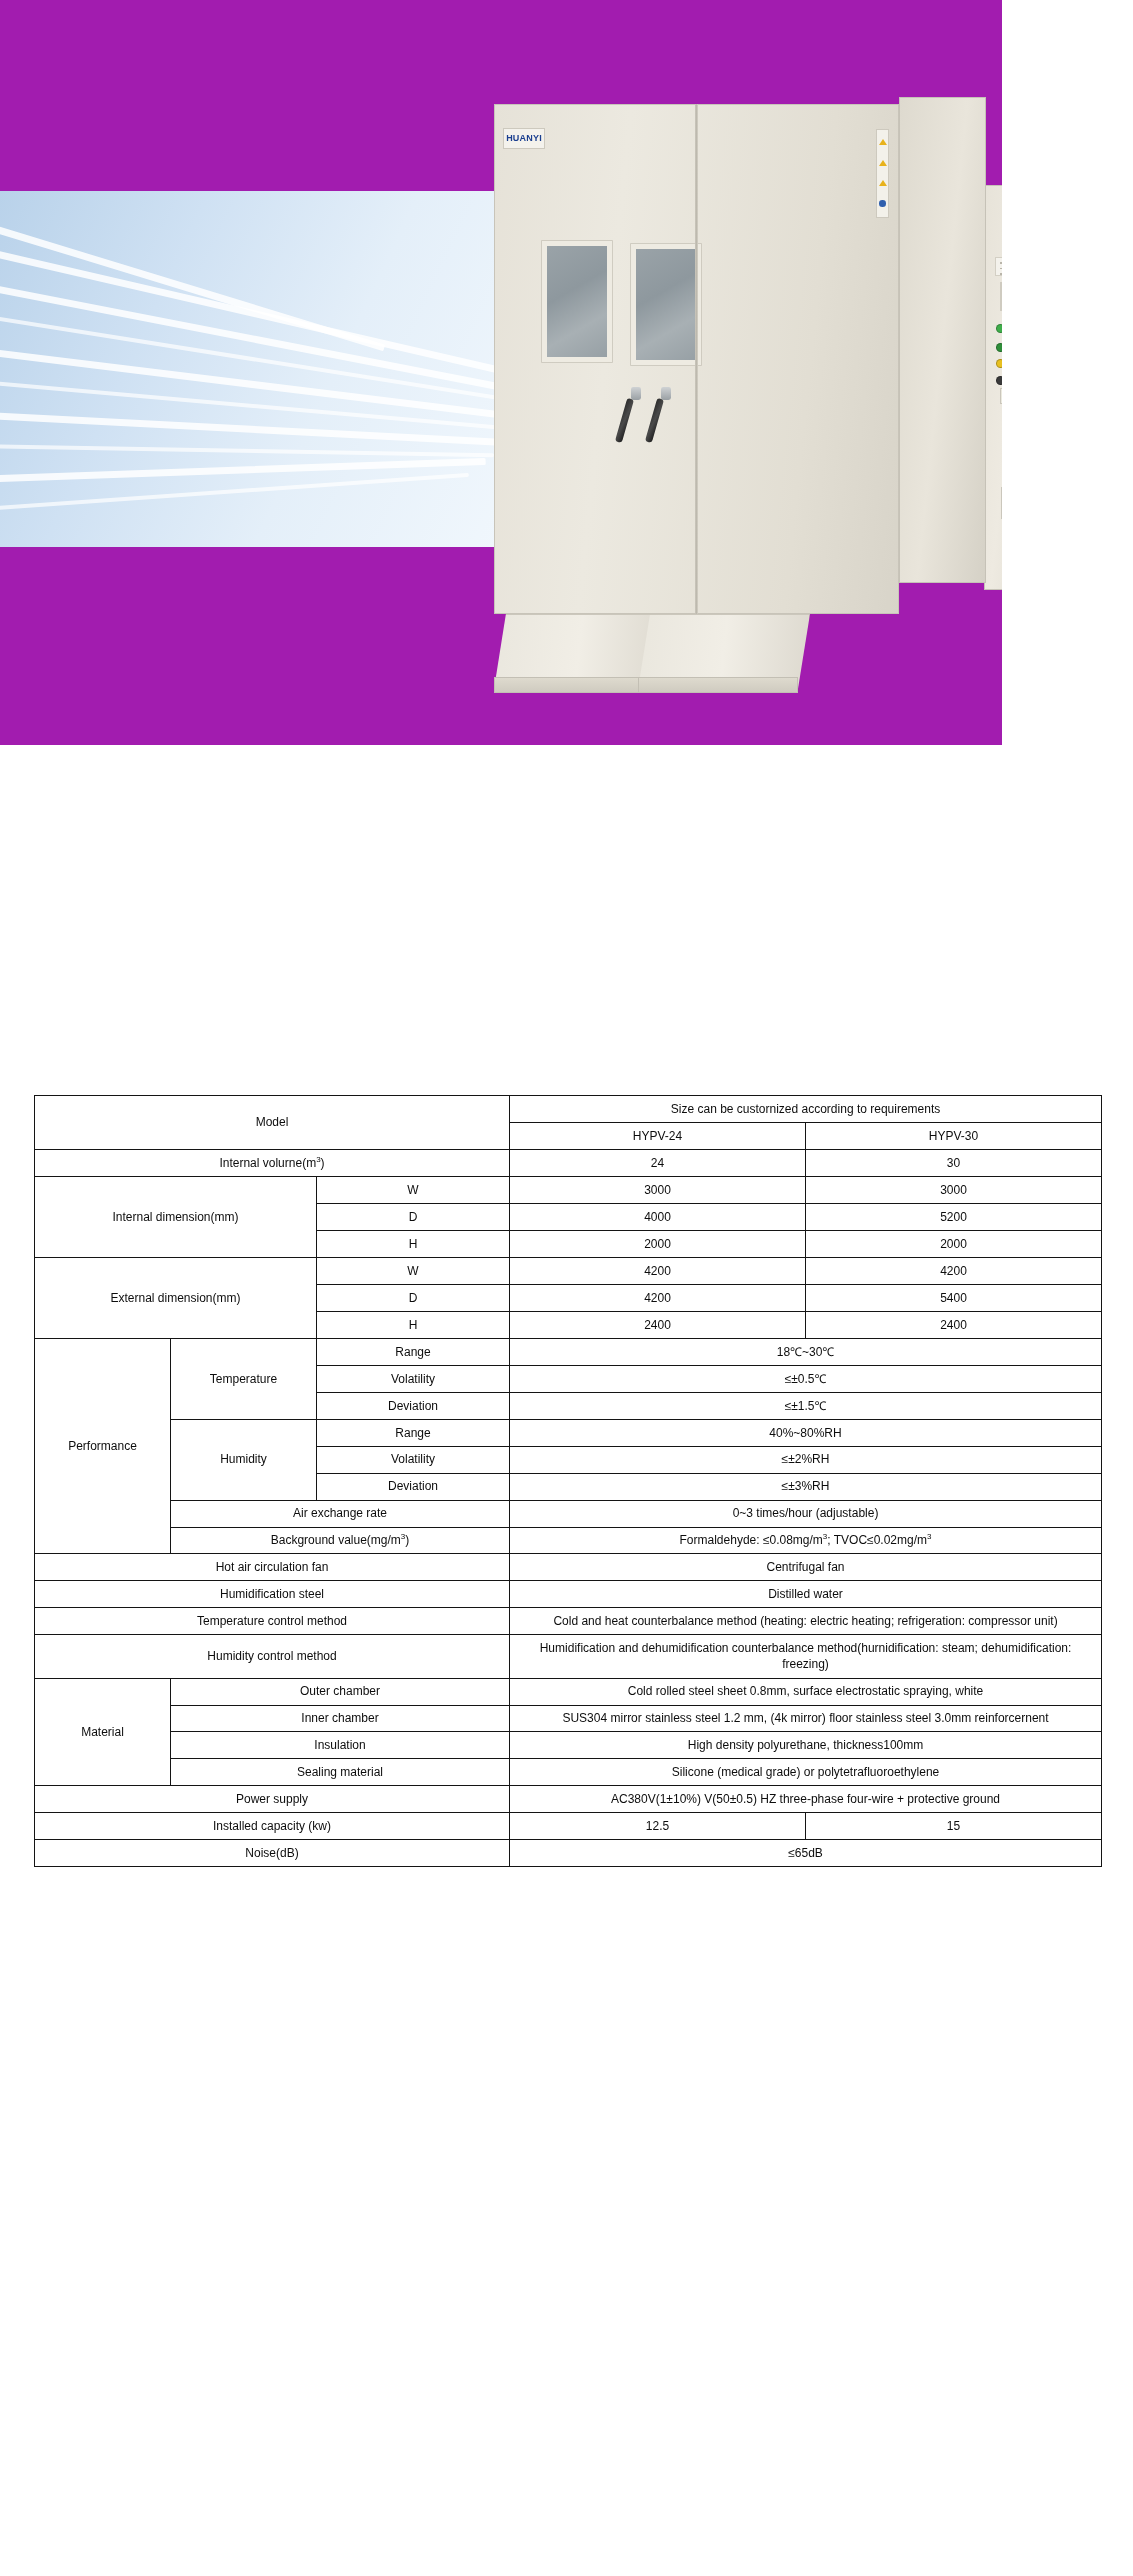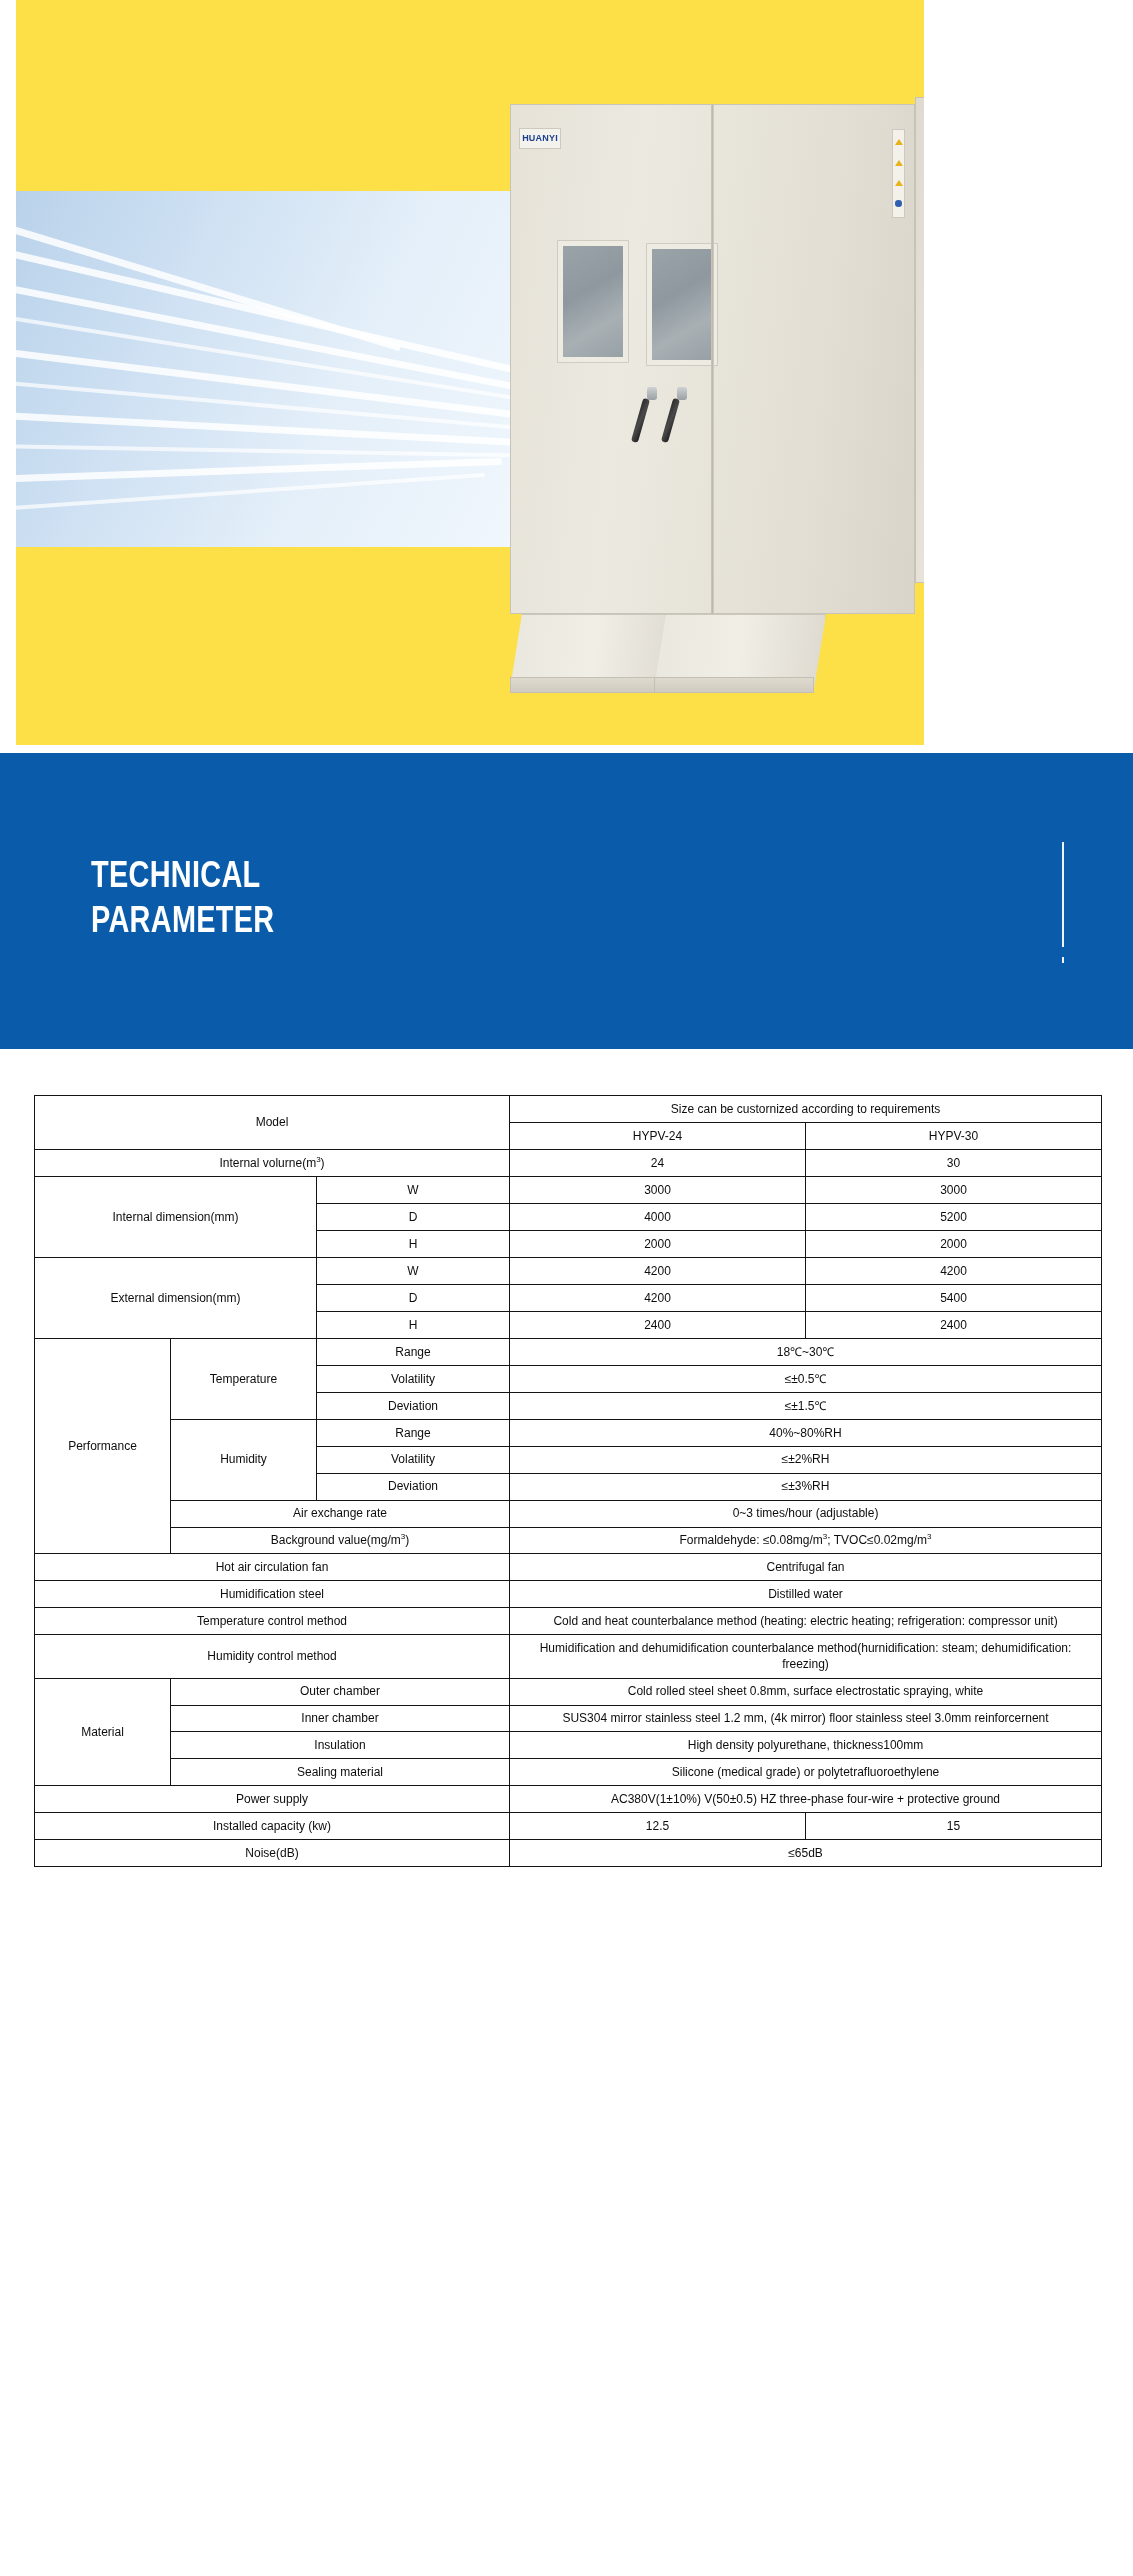--- a/index.html
+++ b/index.html
@@ -12,23 +12,23 @@
     width: 1134px;
     height: 2576px;
     position: relative;
     background: #ffffff;
     overflow: hidden;
   }
 
   
   .hero {
     position: absolute;
-    left: 16px; top: 0;
-    width: 908px; height: 745px;
-    background: #fde047;
+    left: 0; top: 0;
+    width: 1002px; height: 745px;
+    background: #a21caf;
     overflow: hidden;
   }
   .hero-bg {
     position: absolute;
     left: 0; top: 191px;
     width: 1134px; height: 356px;
     background: linear-gradient(100deg, #cfe0f2 0%, #dceaf7 18%, #eaf3fb 42%, #f6fafd 70%, #ffffff 100%);
     overflow: hidden;
   }
   .hero-bg-left {
@@ -315,26 +315,20 @@
       </div>
       <div class="mach-doorline"></div>
 
       <div class="ramp ramp-l"></div>
       <div class="ramp-base" style="left:0px;top:588px;width:159px;"></div>
       <div class="ramp ramp-r"></div>
       <div class="ramp-base" style="left:144px;top:588px;width:160px;"></div>
     </div>
   </div>
 
-  <div class="banner" style="top:753px;height:296px;">
-    <div class="banner-title" style="left:91px;top:99px;">TECHNICAL
-PARAMETER</div>
-    <div class="banner-rule" style="left:1062px;top:89px;height:105px;"></div>
-    <div class="banner-rule-dot" style="left:1062px;top:204px;"></div>
-  </div>
 
   <div class="table-wrap">
     <table class="spec">
       <colgroup>
         <col style="width:136px">
         <col style="width:146px">
         <col style="width:193px">
         <col style="width:296px">
         <col style="width:296px">
       </colgroup>

